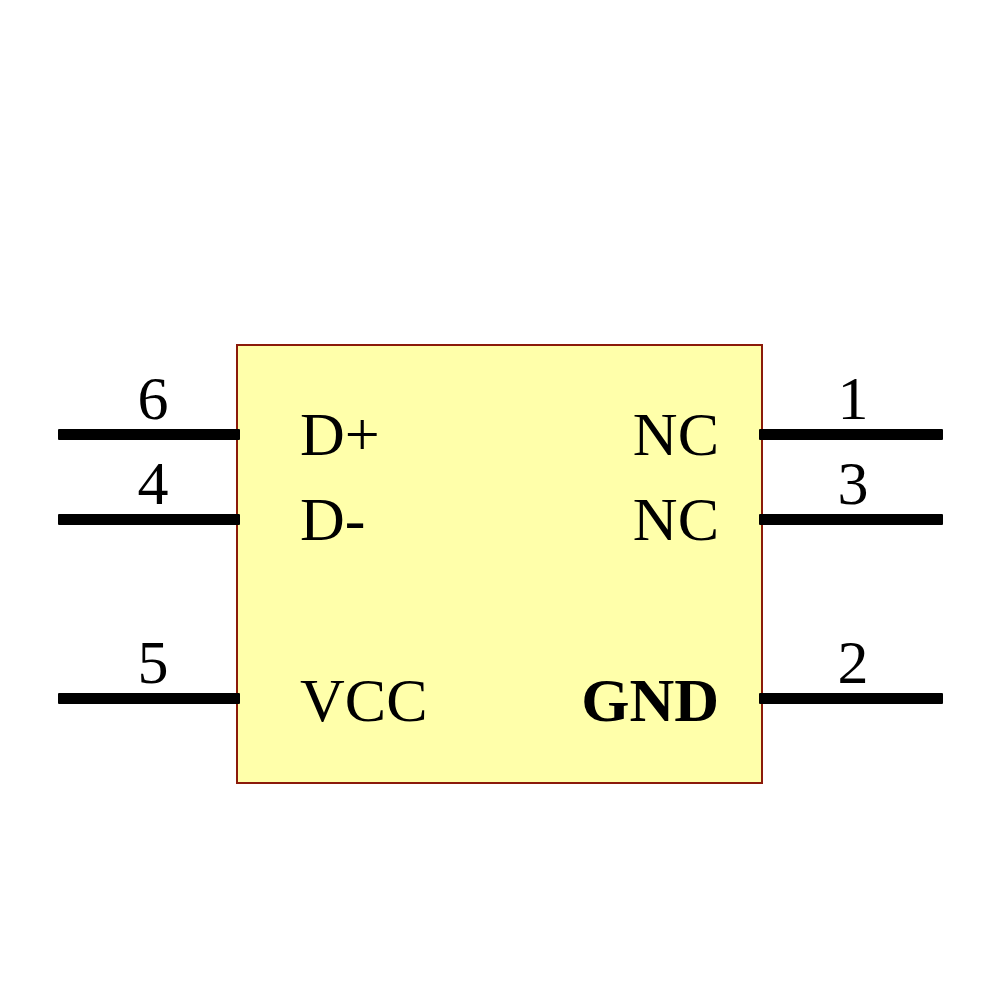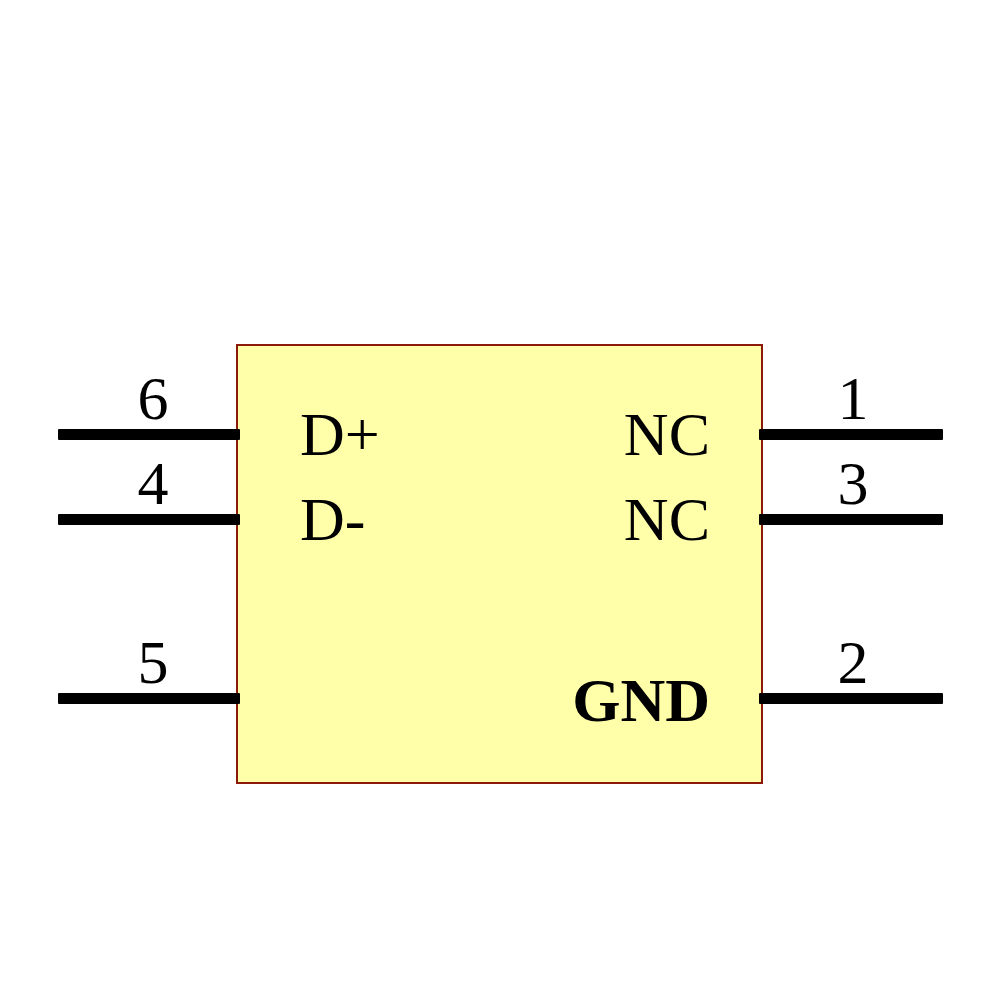--- a/index.html
+++ b/index.html
@@ -61,21 +61,21 @@
     position: absolute;
     font-size: 62px;
     line-height: 1;
     color: #000000;
     white-space: nowrap;
   }
   .pin-label-left {
     left: 300px;
   }
   .pin-label-right {
-    right: 290px;
+    right: 281px;
     text-align: right;
   }
   .label-row {
     position: absolute;
     transform: translateY(-50%);
   }
 </style>
 </head>
 <body>
 
@@ -86,20 +86,21 @@
   <div class="lead lead-left" style="top:429px;"></div>
   <div class="pin-number pin-number-left" style="top:367px;">6</div>
   <div class="pin-label pin-label-left label-row" style="top:434px;">D+</div>
 
   <div class="lead lead-left" style="top:514px;"></div>
   <div class="pin-number pin-number-left" style="top:452px;">4</div>
   <div class="pin-label pin-label-left label-row" style="top:519px;">D-</div>
 
   <div class="lead lead-left" style="top:693px;"></div>
   <div class="pin-number pin-number-left" style="top:631px;">5</div>
+  <div class="pin-label pin-label-left label-row" style="top:700px;">VCC</div>
 
   <div class="lead lead-right" style="top:429px;"></div>
   <div class="pin-number pin-number-right" style="top:367px;">1</div>
   <div class="pin-label pin-label-right label-row" style="top:434px;">NC</div>
 
   <div class="lead lead-right" style="top:514px;"></div>
   <div class="pin-number pin-number-right" style="top:452px;">3</div>
   <div class="pin-label pin-label-right label-row" style="top:519px;">NC</div>
 
   <div class="lead lead-right" style="top:693px;"></div>

